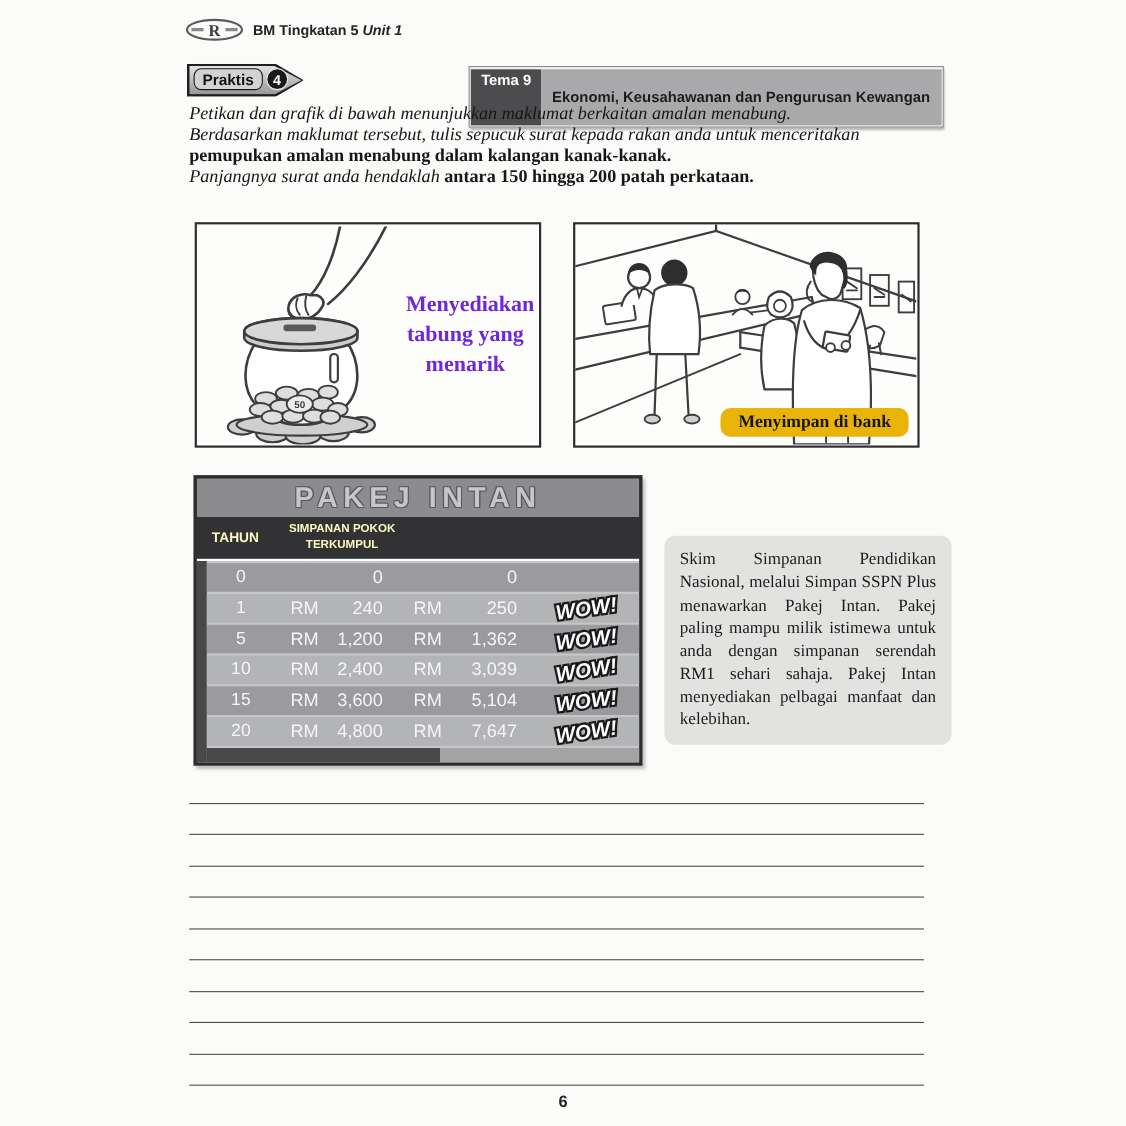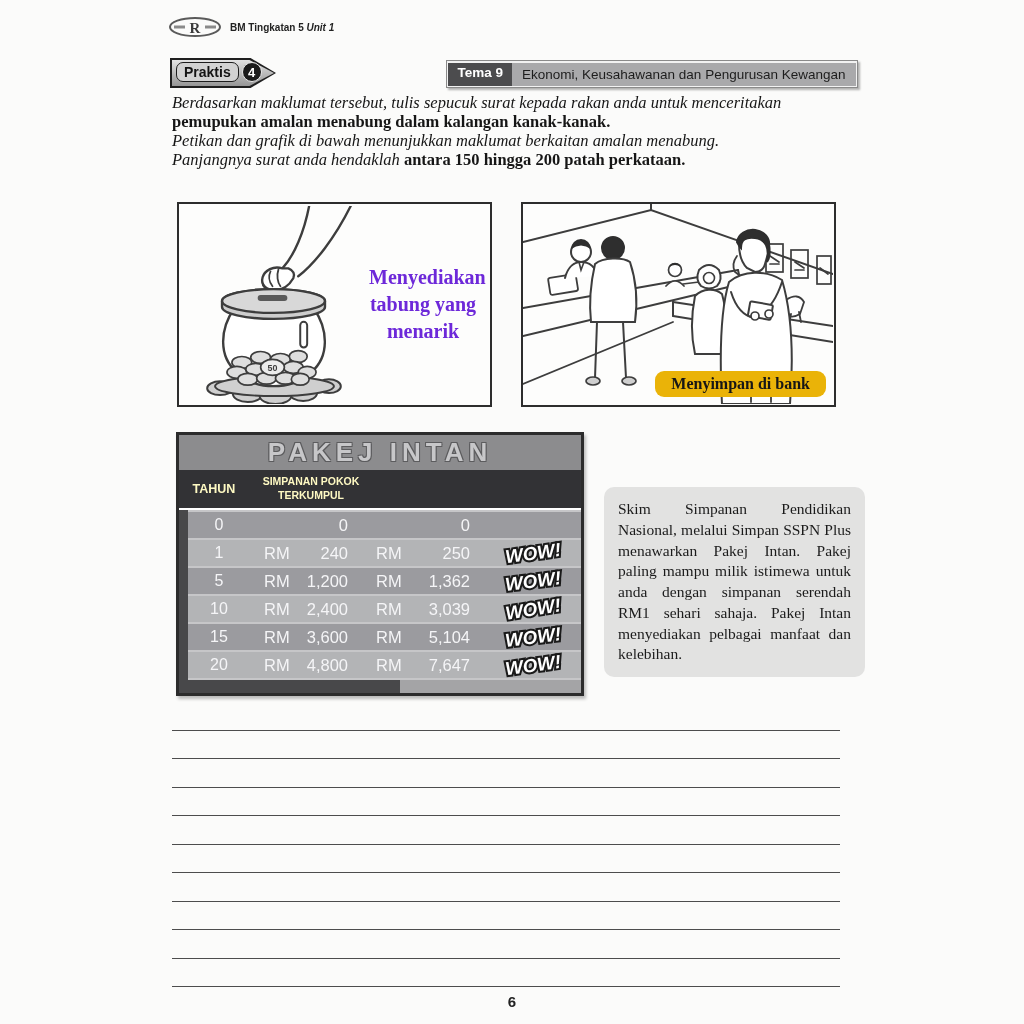--- a/index.html
+++ b/index.html
@@ -1,33 +1,33 @@
 <!DOCTYPE html>
 <html><head>
 <meta charset="utf-8">
 <style>
   html,body{margin:0;padding:0;background:#ffffff;}
   .page{position:relative;width:1024px;height:1024px;background:#fbfbfa;font-family:"Liberation Sans",sans-serif;overflow:hidden;}
 
   
   .hdr{position:absolute;left:168px;top:16px;display:flex;align-items:center;gap:8px;}
-  .brand{font-size:10px;font-weight:bold;color:#222;}
+  .brand{font-size:13px;font-weight:bold;color:#222;}
   .brand .unit{font-style:italic;}
 
   
   .badges{position:absolute;left:170px;top:58px;width:688px;display:flex;justify-content:space-between;align-items:flex-start;}
   .praktis{position:relative;width:106px;height:30px;}
   .praktis-bg{position:absolute;inset:0;background:#1f1f1f;clip-path:polygon(0 0,76% 0,100% 50%,76% 100%,0 100%);}
   .praktis-bg::after{content:'';position:absolute;inset:2px;background:linear-gradient(180deg,#e3e3e3,#969696);clip-path:polygon(0 0,76% 0,100% 50%,76% 100%,0 100%);}
   .praktis-inner{position:absolute;left:6px;top:4px;display:flex;gap:3px;align-items:center;z-index:2;}
   .praktis-label{border:1.6px solid #1d1d1d;border-radius:7px;padding:0 7px;font-weight:bold;font-size:14px;color:#141414;line-height:18px;background:#d2d2d2;}
   .praktis-num{width:20px;height:20px;border-radius:50%;background:#1b1b1b;color:#fff;font-weight:bold;font-size:13px;display:flex;align-items:center;justify-content:center;border:1.5px solid #e9e9e9;box-sizing:border-box;}
   .tema{display:flex;border:1px solid #8a8a8a;background:#f2f2f2;padding:1.5px;box-shadow:1.5px 2px 2px rgba(0,0,0,.3);margin-top:2px;}
   .tema-tag{background:#4c4c4e;color:#fff;font-weight:bold;font-size:13.5px;padding:2px 9px;}
-  .tema-title{background:#a9a9ab;color:#1d1d1d;font-size:13.5px;padding:4px 10px;white-space:nowrap;}
+  .tema-title{background:#a9a9ab;color:#1d1d1d;font-size:13.5px;padding:18px 10px;white-space:nowrap;font-weight:bold;}
 
   
   .instr{position:absolute;left:172px;top:93px;width:690px;font-family:"Liberation Serif",serif;font-size:16.5px;line-height:19px;color:#161616;}
   .instr p{margin:0;}
   .it{font-style:italic;}
   .bd{font-weight:bold;}
 
   
   .figs{position:absolute;left:177px;top:202px;display:flex;gap:29px;}
   .figbox{width:315px;height:205px;border:2.5px solid #2d2d2d;background:#fdfdfc;box-sizing:border-box;}
@@ -89,22 +89,22 @@
         <span class="praktis-num">4</span>
       </div>
     </div>
     <div class="tema">
       <span class="tema-tag">Tema 9</span>
       <span class="tema-title">Ekonomi, Keusahawanan dan Pengurusan Kewangan</span>
     </div>
   </div>
 
   <div class="instr">
+    <p><span class="it">Petikan dan grafik di bawah menunjukkan maklumat berkaitan amalan menabung.</span></p>
     <p><span class="it">Berdasarkan maklumat tersebut, tulis sepucuk surat kepada rakan anda untuk menceritakan </span><span class="bd">pemupukan amalan menabung dalam kalangan kanak-kanak.</span></p>
-    <p><span class="it">Petikan dan grafik di bawah menunjukkan maklumat berkaitan amalan menabung.</span></p>
     <p><span class="it">Panjangnya surat anda hendaklah </span><span class="bd">antara 150 hingga 200 patah perkataan.</span></p>
   </div>
 
   <div class="figs">
 
     <div class="figbox fig1">
       <svg viewBox="0 0 185 200">
         <g stroke="#3d3d3d" stroke-width="2.4" fill="none" stroke-linecap="round">
 
           <g fill="#cfcfcf" stroke-width="2">

